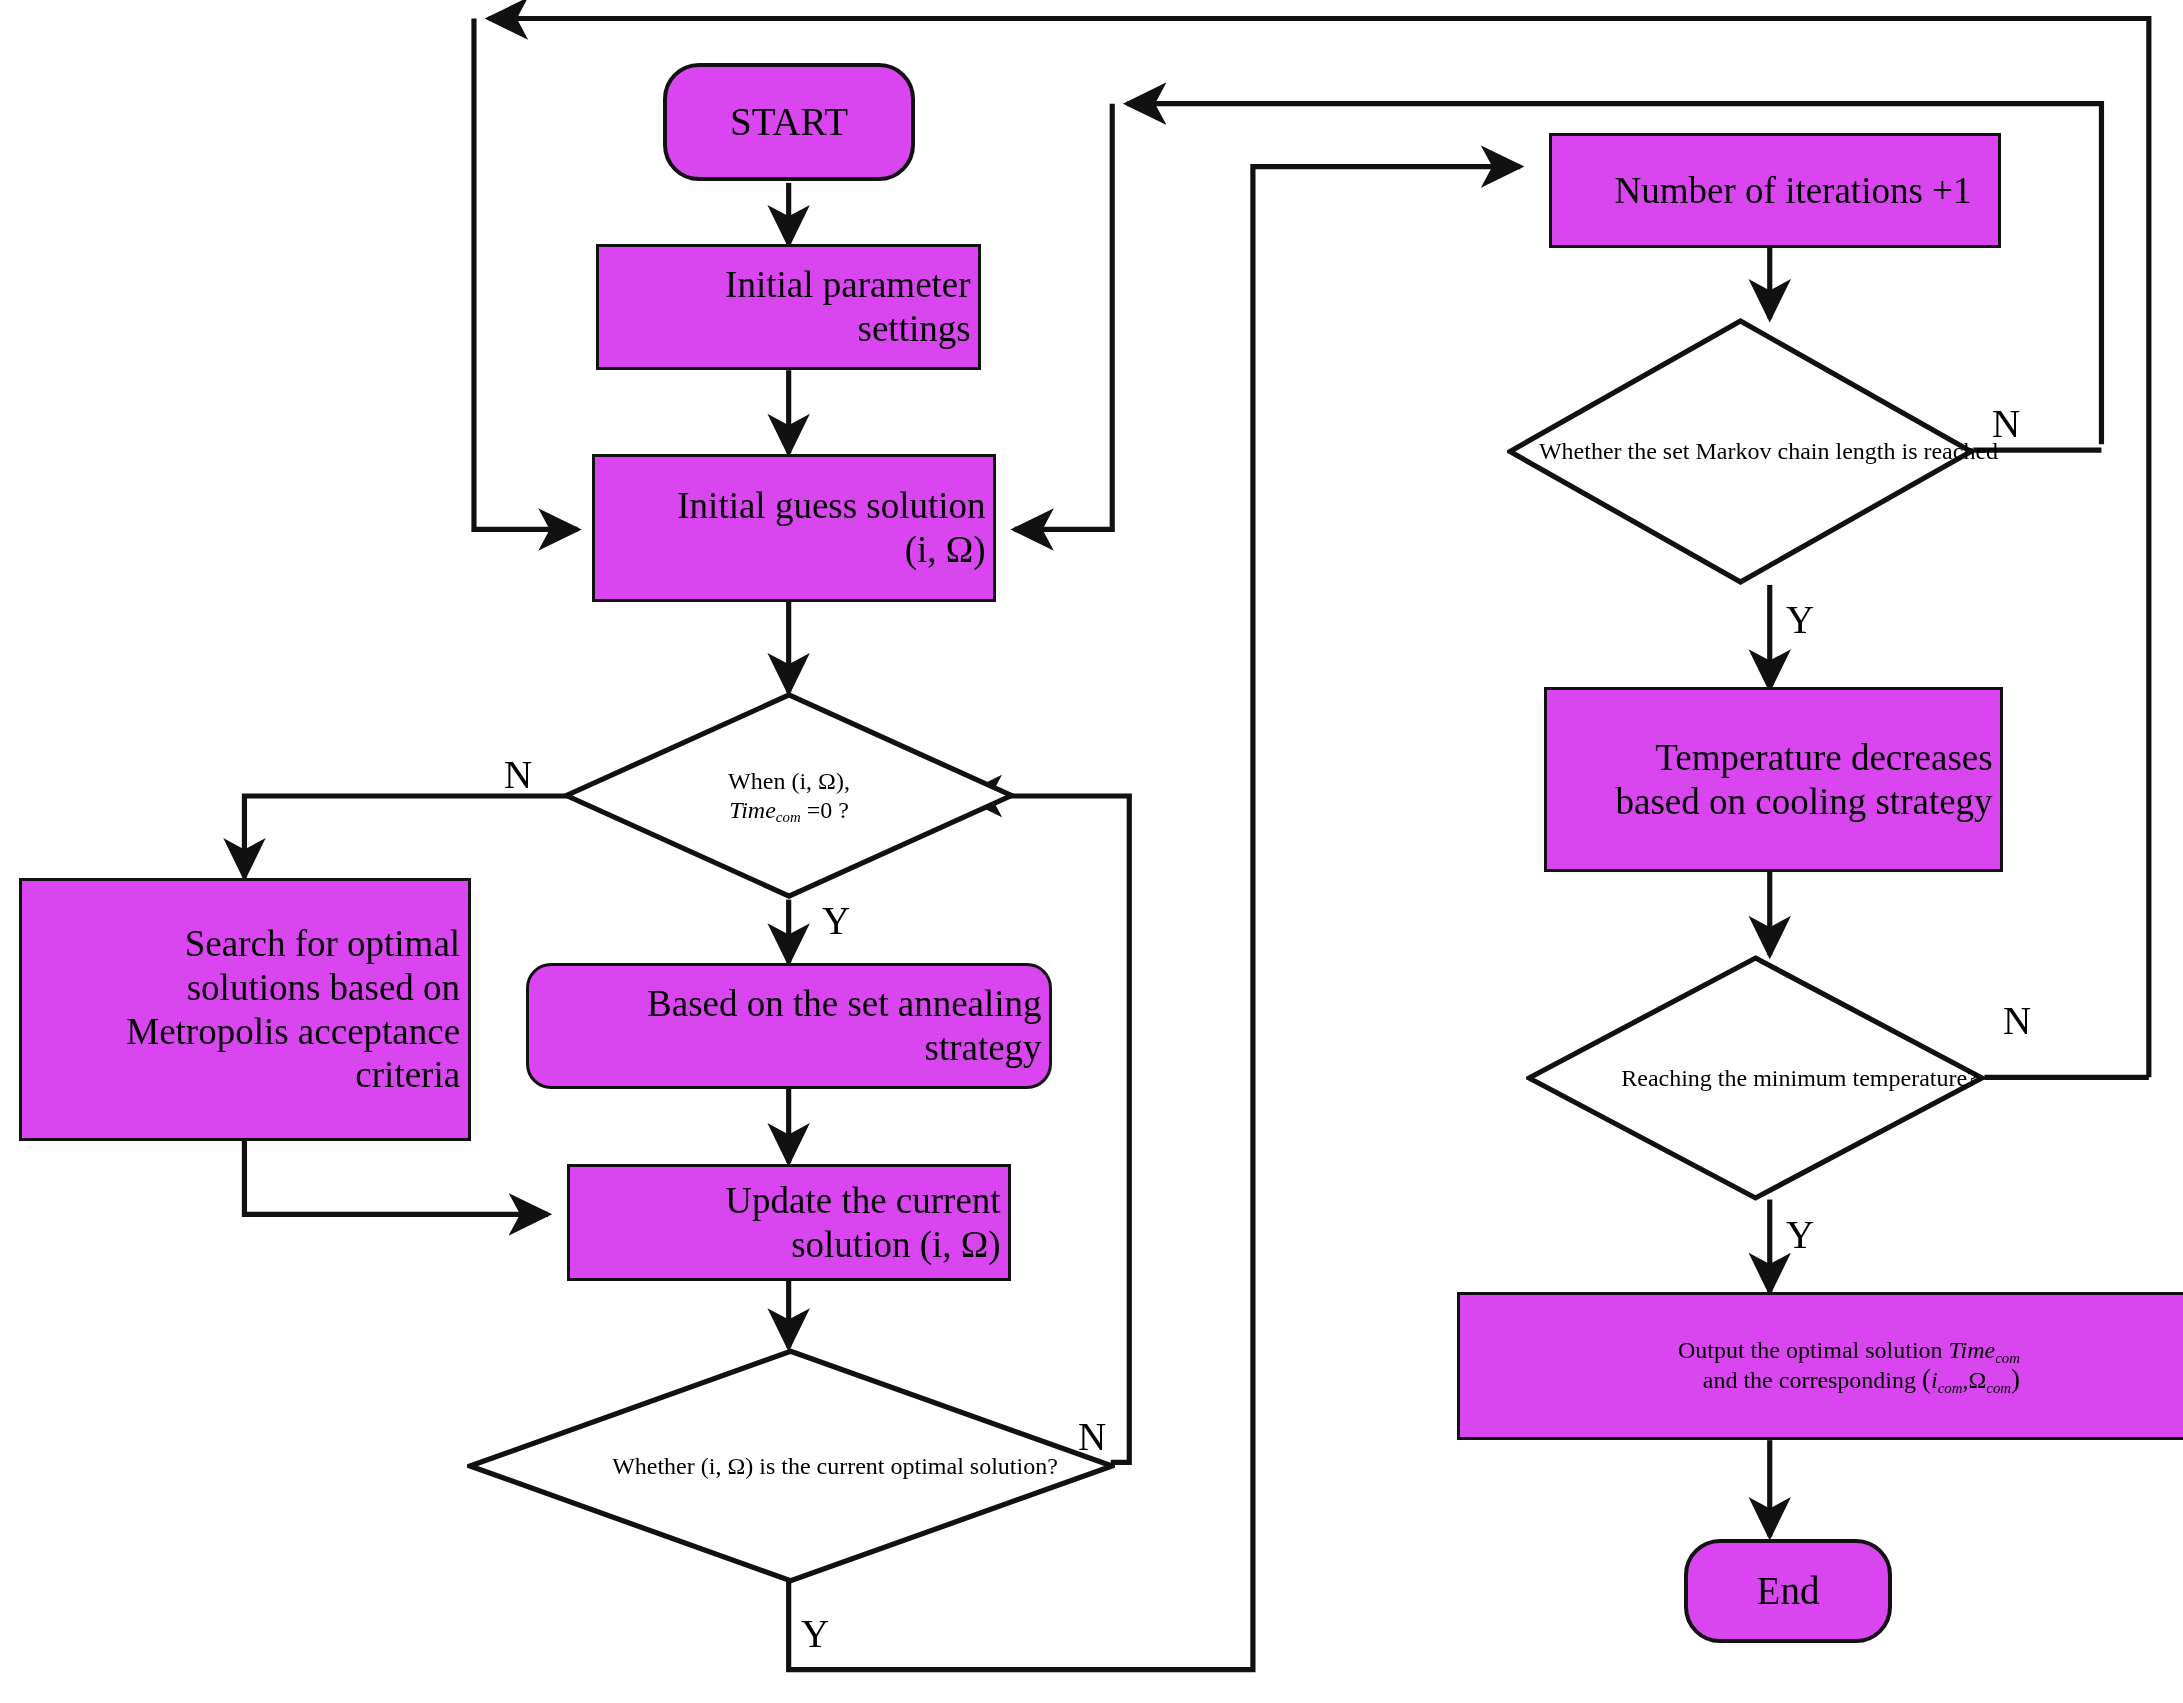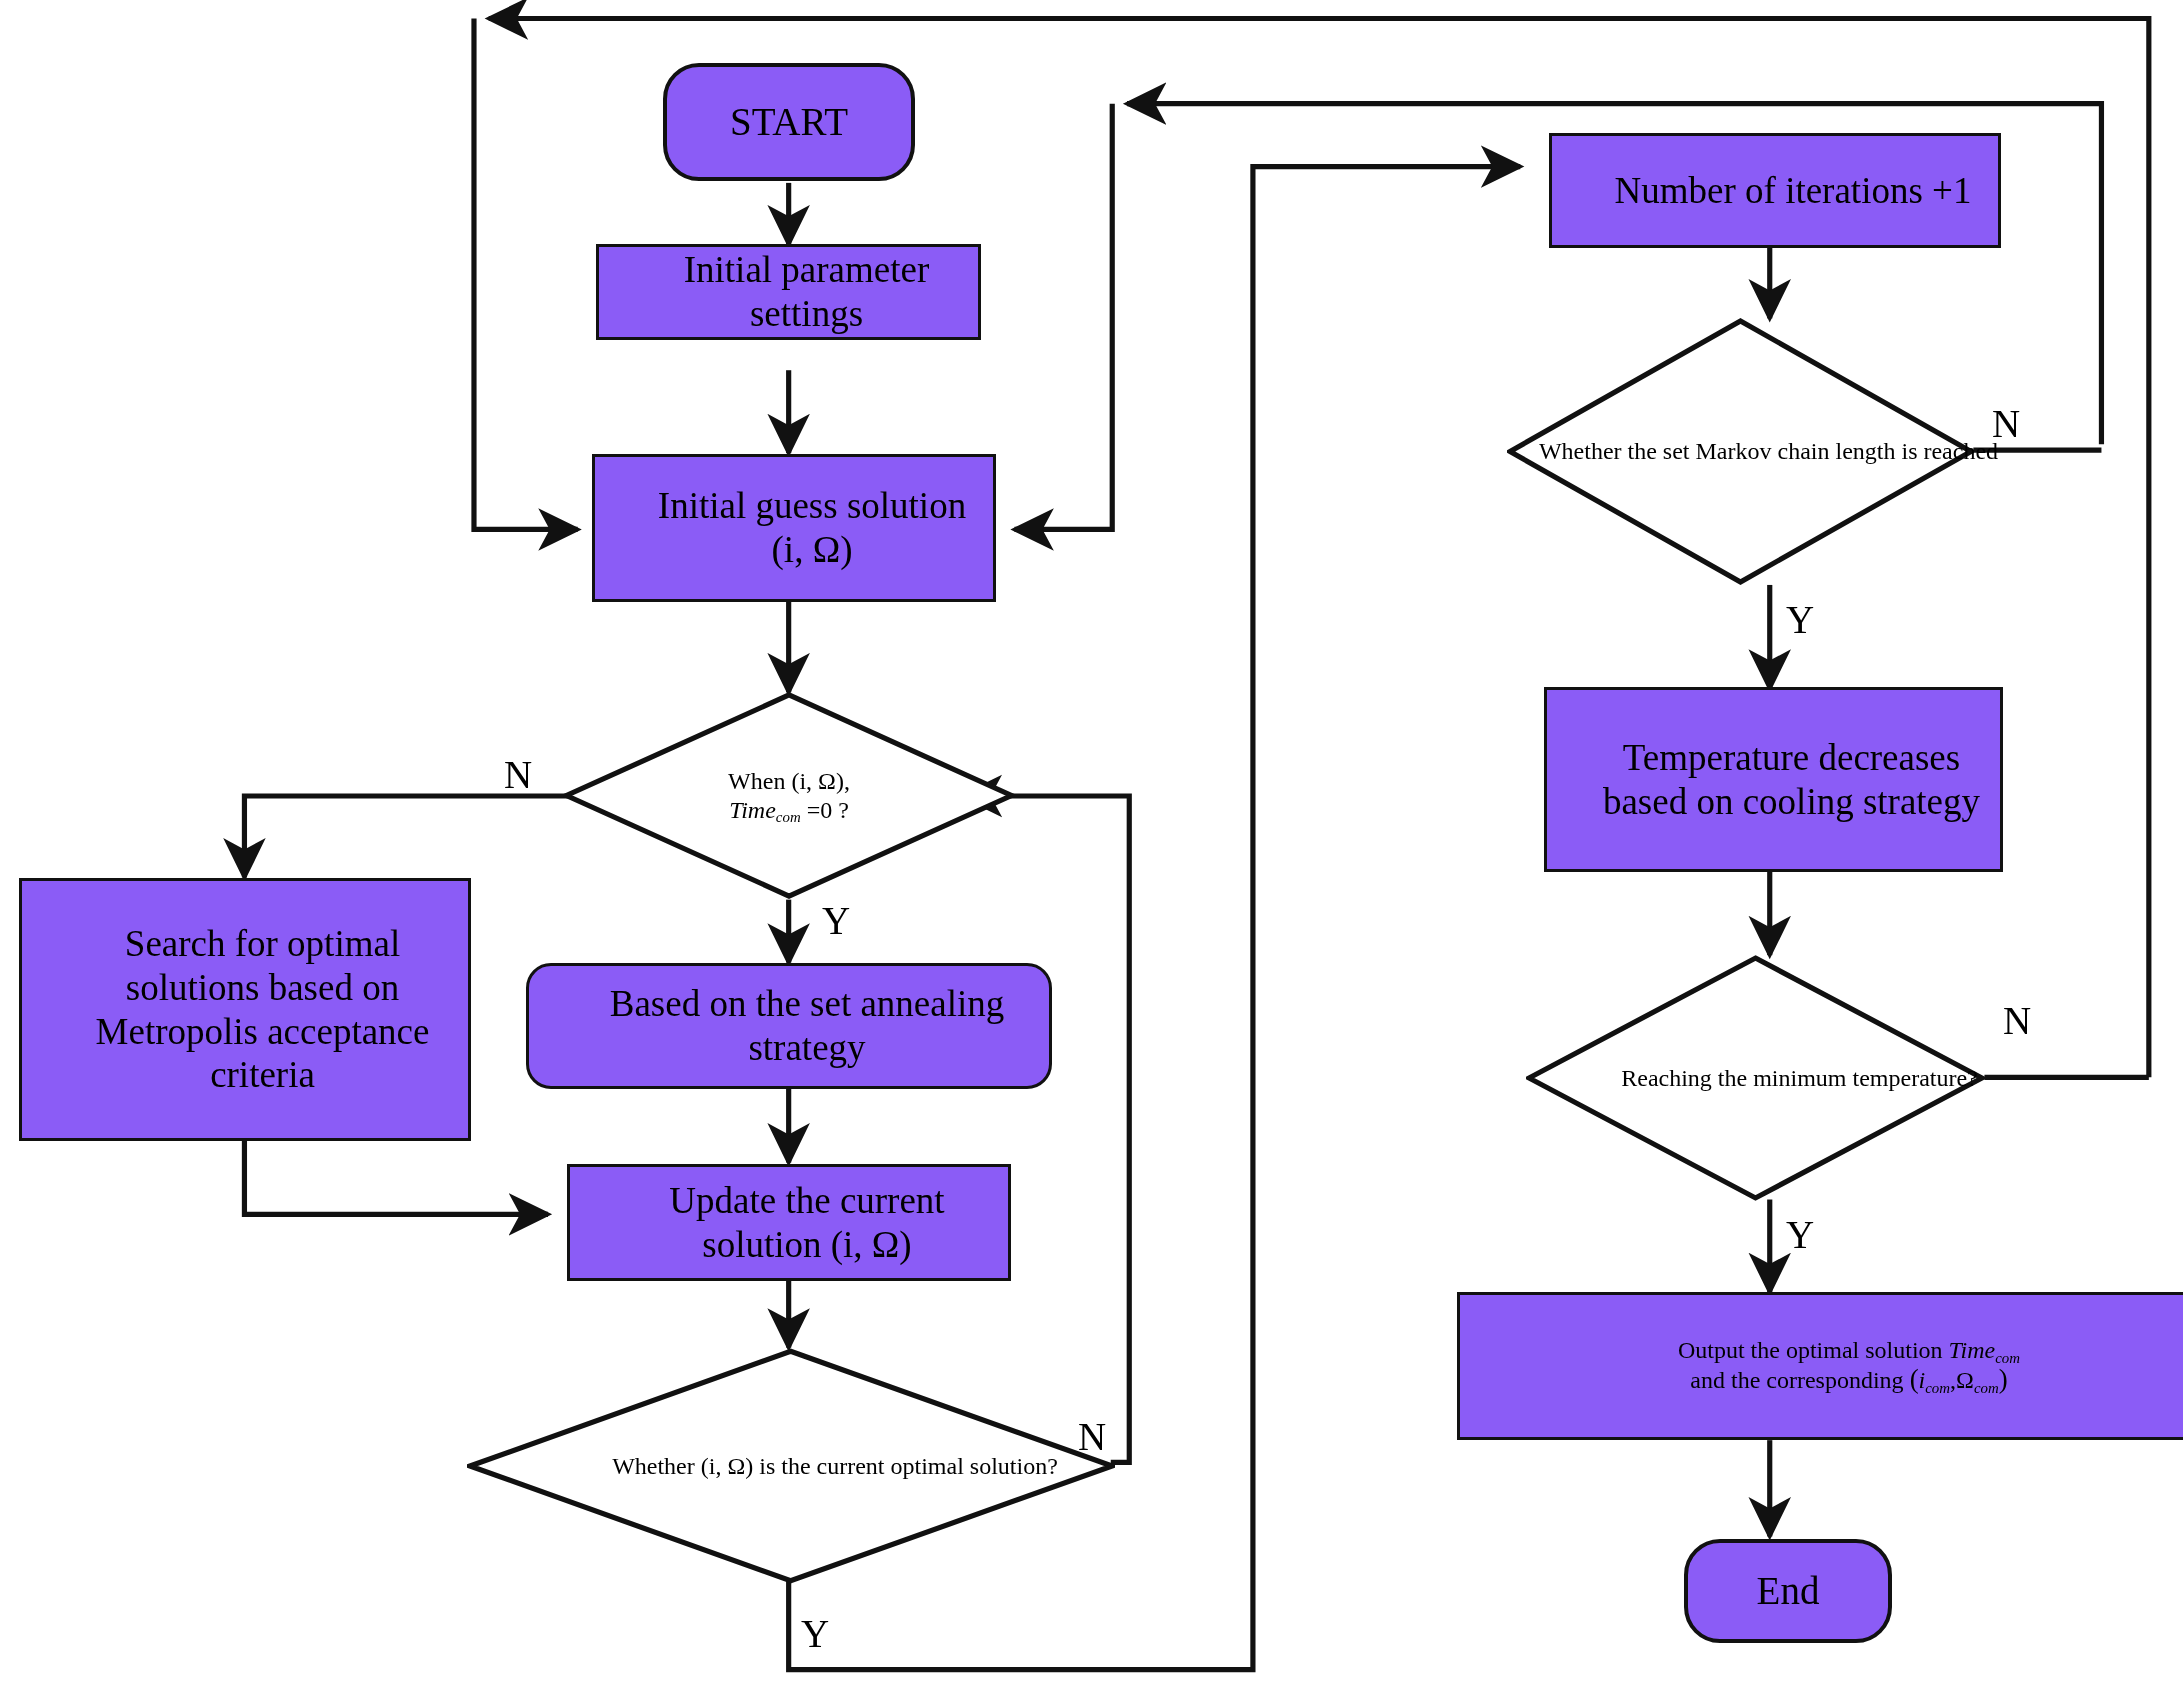--- a/index.html
+++ b/index.html
@@ -1,20 +1,20 @@
 <!DOCTYPE html>
 <html style="font-size:12px"><head>
 <meta charset="utf-8">
 <title>Simulated Annealing Flowchart</title>
 <style>
   html,body{margin:0;padding:0;background:#ffffff;}
   body{font-family:"Liberation Serif", serif;}
   #stage{position:relative;width:2183px;height:1703px;background:#fff;overflow:hidden;}
   svg.wires{position:absolute;left:0;top:0;width:2183px;height:1703px;pointer-events:none;}
-  .node{position:absolute;box-sizing:border-box;display:flex;align-items:center;justify-content:center;text-align:center;background:#8b5cf6;color:#000;}
+  .node{position:absolute;box-sizing:border-box;display:flex;align-items:center;justify-content:center;text-align:right;background:#d946ef;color:#000;}
   .proc{border:3.7px solid #111;padding-left:36px;}
   .term{border:4.4px solid #111;border-radius:36px;}
   .proc .txt,.term .txt{padding:0 7.4px;line-height:1.18;}
   .dia-wrap{position:absolute;}
   .dia-lbl{position:absolute;left:0;top:0;width:100%;height:100%;display:flex;align-items:center;justify-content:center;text-align:center;line-height:1.18;}
   .f48{font-size:24px;}
   .f50{font-size:37px;}
   .f52{font-size:39px;}
   .yn{position:absolute;font-size:39px;line-height:1;color:#000;}
   .it{font-style:italic;}
@@ -73,21 +73,21 @@
       <path d="M2390,1620 L2390,1745" marker-end="url(#ah)"></path>
 
       <path d="M2390,1945 L2390,2075" marker-end="url(#ah)"></path>
     </g>
   </svg>
 
   <div class="node term" style="left:663px;top:63px;width:252px;height:118px;">
     <span class="txt f52">START</span>
   </div>
 
-  <div class="node proc" style="left:596px;top:244px;width:385px;height:96px;">
+  <div class="node proc" style="left:596px;top:244px;width:385px;height:126px;">
     <span class="txt f50">Initial parameter settings</span>
   </div>
 
   <div class="node proc" style="left:592px;top:454px;width:404px;height:148px;">
     <span class="txt f50">Initial guess solution (i, Ω)</span>
   </div>
 
   <div class="dia-wrap" style="left:563px;top:692px;width:452px;height:207px;">
     <svg width="452" height="207" viewBox="0 0 610 280">
       <polygon points="305,4 606,140 305,276 4,140" fill="#fff" stroke="#111" stroke-width="7"></polygon>

